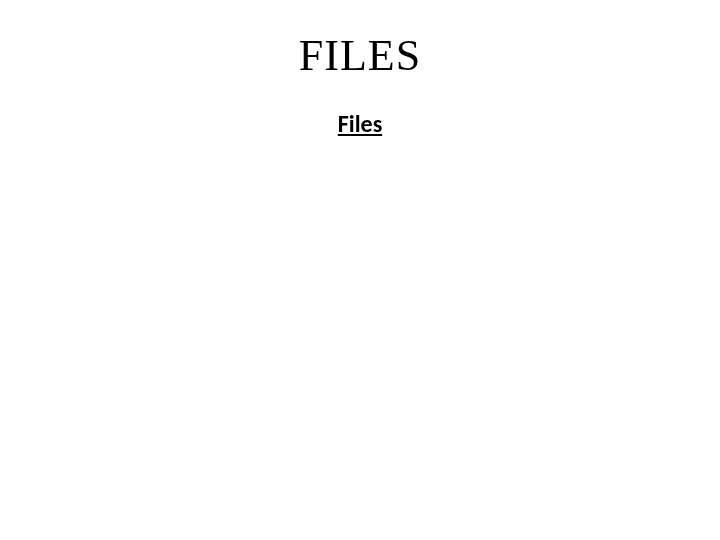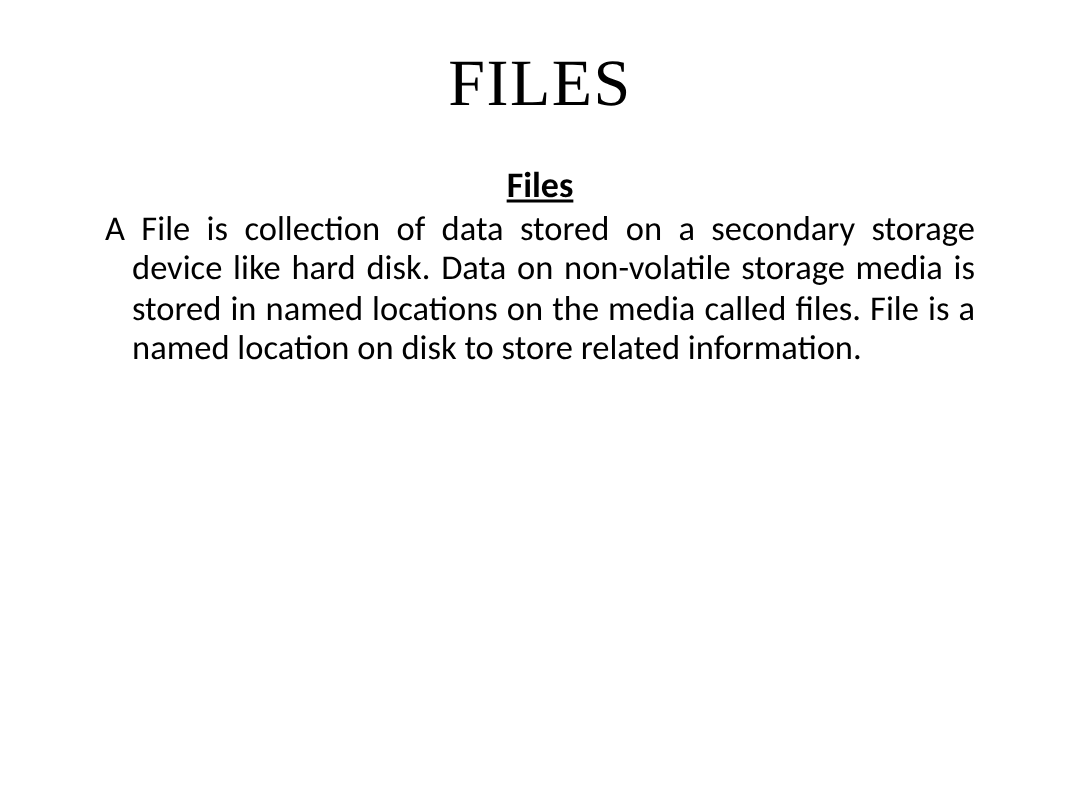--- a/index.html
+++ b/index.html
@@ -48,15 +48,14 @@
     margin-top: 0;
   }
 </style>
 </head>
 <body>
 
 <div class="slide">
   <h1 class="title">FILES</h1>
   <div class="subheading"> Files</div>
   <div class="body-text">
-    <p class="para">A File is collection of data stored on a secondary storage device like hard disk. Data on non-volatile storage media is stored in named locations on the media called files. File is a named location on disk to store related information.</p>
   </div>
 </div>
 
 </body></html>

